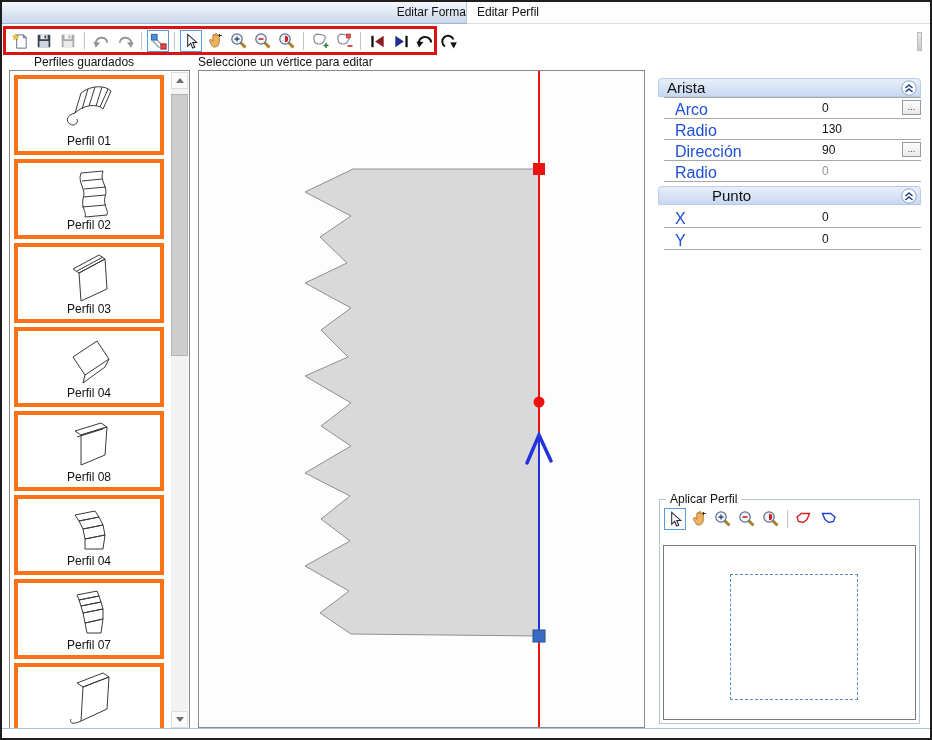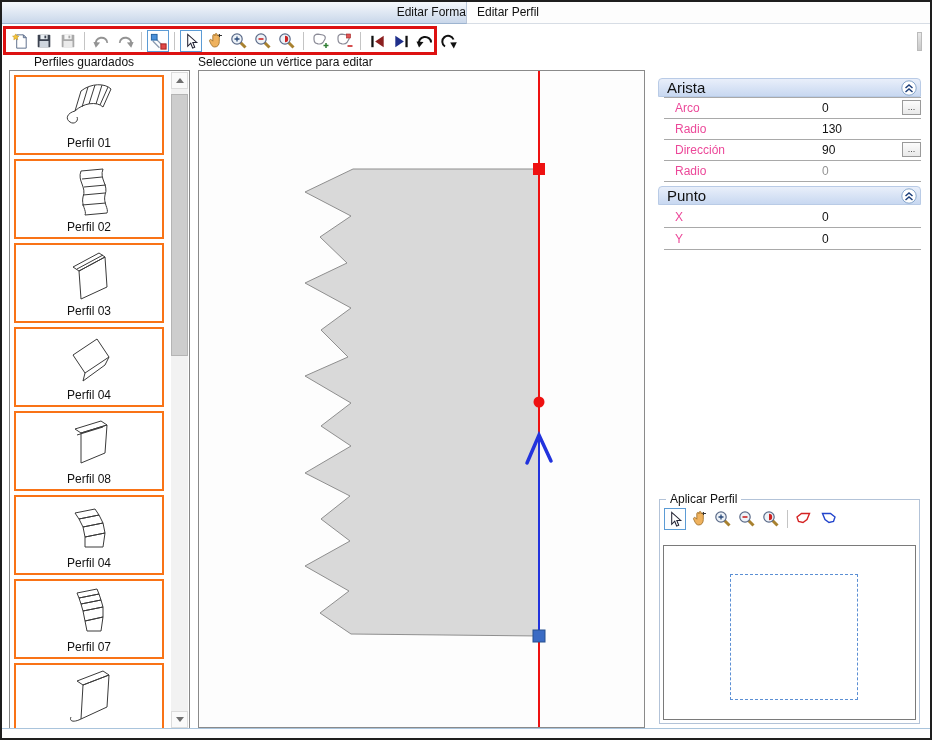--- a/index.html
+++ b/index.html
@@ -14,39 +14,39 @@
   .annot{left:1px;top:24px;width:434px;height:29px;border:3px solid #dd1111;box-sizing:border-box;pointer-events:none;z-index:30;}
   .tbtn{width:22px;height:22px;display:flex;align-items:center;justify-content:center;border:1px solid transparent;margin:0 1px;box-sizing:border-box;}
   .tbtn.sel{border-color:#5b9bd5;background:#fdfeff;}
   .tbtn.dis{opacity:.45;}
   .tsep{width:1px;height:18px;background:#c4c4c4;margin:0 4px;}
   .grip{right:8px;top:30px;width:3px;height:17px;background:linear-gradient(#e8e8e8,#c9c9c9);border:1px solid #bbb;}
   
   .slabel{font-size:12px;color:#111;}
   
   .sidebar{left:7px;top:68px;width:181px;height:660px;border:1px solid #888;background:#fff;box-sizing:border-box;overflow:hidden;}
-  .pitem{margin:4px 0 0 4px;width:150px;height:80px;border:2px solid #f97316;background:#fff;box-sizing:border-box;text-align:center;position:relative;}
+  .pitem{margin:4px 0 0 4px;width:150px;height:80px;border:4px solid #f97316;background:#fff;box-sizing:border-box;text-align:center;position:relative;}
   .pitem .thumb{display:block;margin:2px auto 0 auto;}
   .pitem .plabel{position:absolute;left:0;right:0;bottom:3px;font-size:12px;color:#111;}
   .thumb path{stroke:#3a3a3a;fill:none;stroke-width:1;stroke-linejoin:round;}
   .sbar{position:absolute;top:1px;right:1px;bottom:1px;width:17px;background:#f2f2f2;}
   .sbtn{position:absolute;left:0;width:17px;height:17px;background:#fafafa;border:1px solid #dcdcdc;box-sizing:border-box;display:flex;align-items:center;justify-content:center;}
   .sthumb{position:absolute;left:0;width:17px;background:#cdcdcd;border:1px solid #b4b4b4;box-sizing:border-box;}
   .chev{width:0;height:0;border-left:4px solid transparent;border-right:4px solid transparent;}
   .chev.up{border-bottom:5px solid #707070;}
   .chev.dn{border-top:5px solid #707070;}
   
   .canvas{left:196px;top:68px;width:447px;height:658px;border:1px solid #8a8a8a;background:#fdfdfd;box-sizing:border-box;}
   
   .props{left:656px;top:76px;width:263px;}
   .ghead{position:relative;height:19px;background:linear-gradient(#e9effa,#c8d8f1);border:1px solid #b9cbe6;border-radius:4px 4px 0 0;box-sizing:border-box;}
   .ghead .gtitle{font-size:15px;color:#111;line-height:17px;padding-left:8px;border-radius:7px;}
   .gcollapse{position:absolute;right:3px;top:1px;width:16px;height:16px;}
   .prow{position:relative;height:20px;border-bottom:1px solid #a9a9a9;margin:0 0 0 6px;}
-  .prow .plab{position:absolute;left:11px;top:3px;font-size:12px;color:#ec4899;}
+  .prow .plab{position:absolute;left:11px;top:3px;font-size:16px;color:#1d4ed8;}
   .prow .pval{position:absolute;left:158px;top:3px;font-size:12px;color:#111;}
   .prow .pval.gray{color:#949494;}
   .dots{position:absolute;right:0px;top:2px;width:19px;height:15px;font-size:9px;line-height:12px;text-align:center;color:#444;background:linear-gradient(#fcfcfc,#e9e9e9);border:1px solid #9a9a9a;box-sizing:border-box;}
   
   .apgroup{left:657px;top:497px;width:261px;height:225px;border:1px solid #b3c3d8;box-sizing:border-box;background:#fff;}
   .aplabel{left:664px;top:490px;background:#fff;padding:0 4px;font-size:12px;color:#111;}
   .aptools{position:absolute;left:3px;top:8px;display:flex;align-items:center;}
   .appreview{position:absolute;left:3px;top:45px;width:253px;height:175px;border:1px solid #7a7a7a;background:#fff;box-sizing:border-box;}
   .dashed{position:absolute;left:66px;top:28px;width:126px;height:124px;border:1px dashed #5b8fd4;}
   
@@ -363,21 +363,21 @@
     <div class="prow">
       <span class="plab">Dirección</span>
       <span class="pval">90</span>
       <span class="dots">...</span>
     </div>
     <div class="prow">
       <span class="plab">Radio</span>
       <span class="pval gray">0</span>
     </div>
 
-    <div class="ghead" style="margin-top:4px;">
+    <div class="ghead" style="margin-top:4px;padding-left:45px;">
       <div class="gtitle">Punto</div>
       <svg class="gcollapse" viewBox="0 0 16 16">
           <use href="#i-chevs"></use>
         </svg>
     </div>
     <div class="prow" style="height:22px;">
       <span class="plab" style="top:5px;">X</span>
       <span class="pval" style="top:5px;">0</span>
     </div>
     <div class="prow" style="height:21px;">

